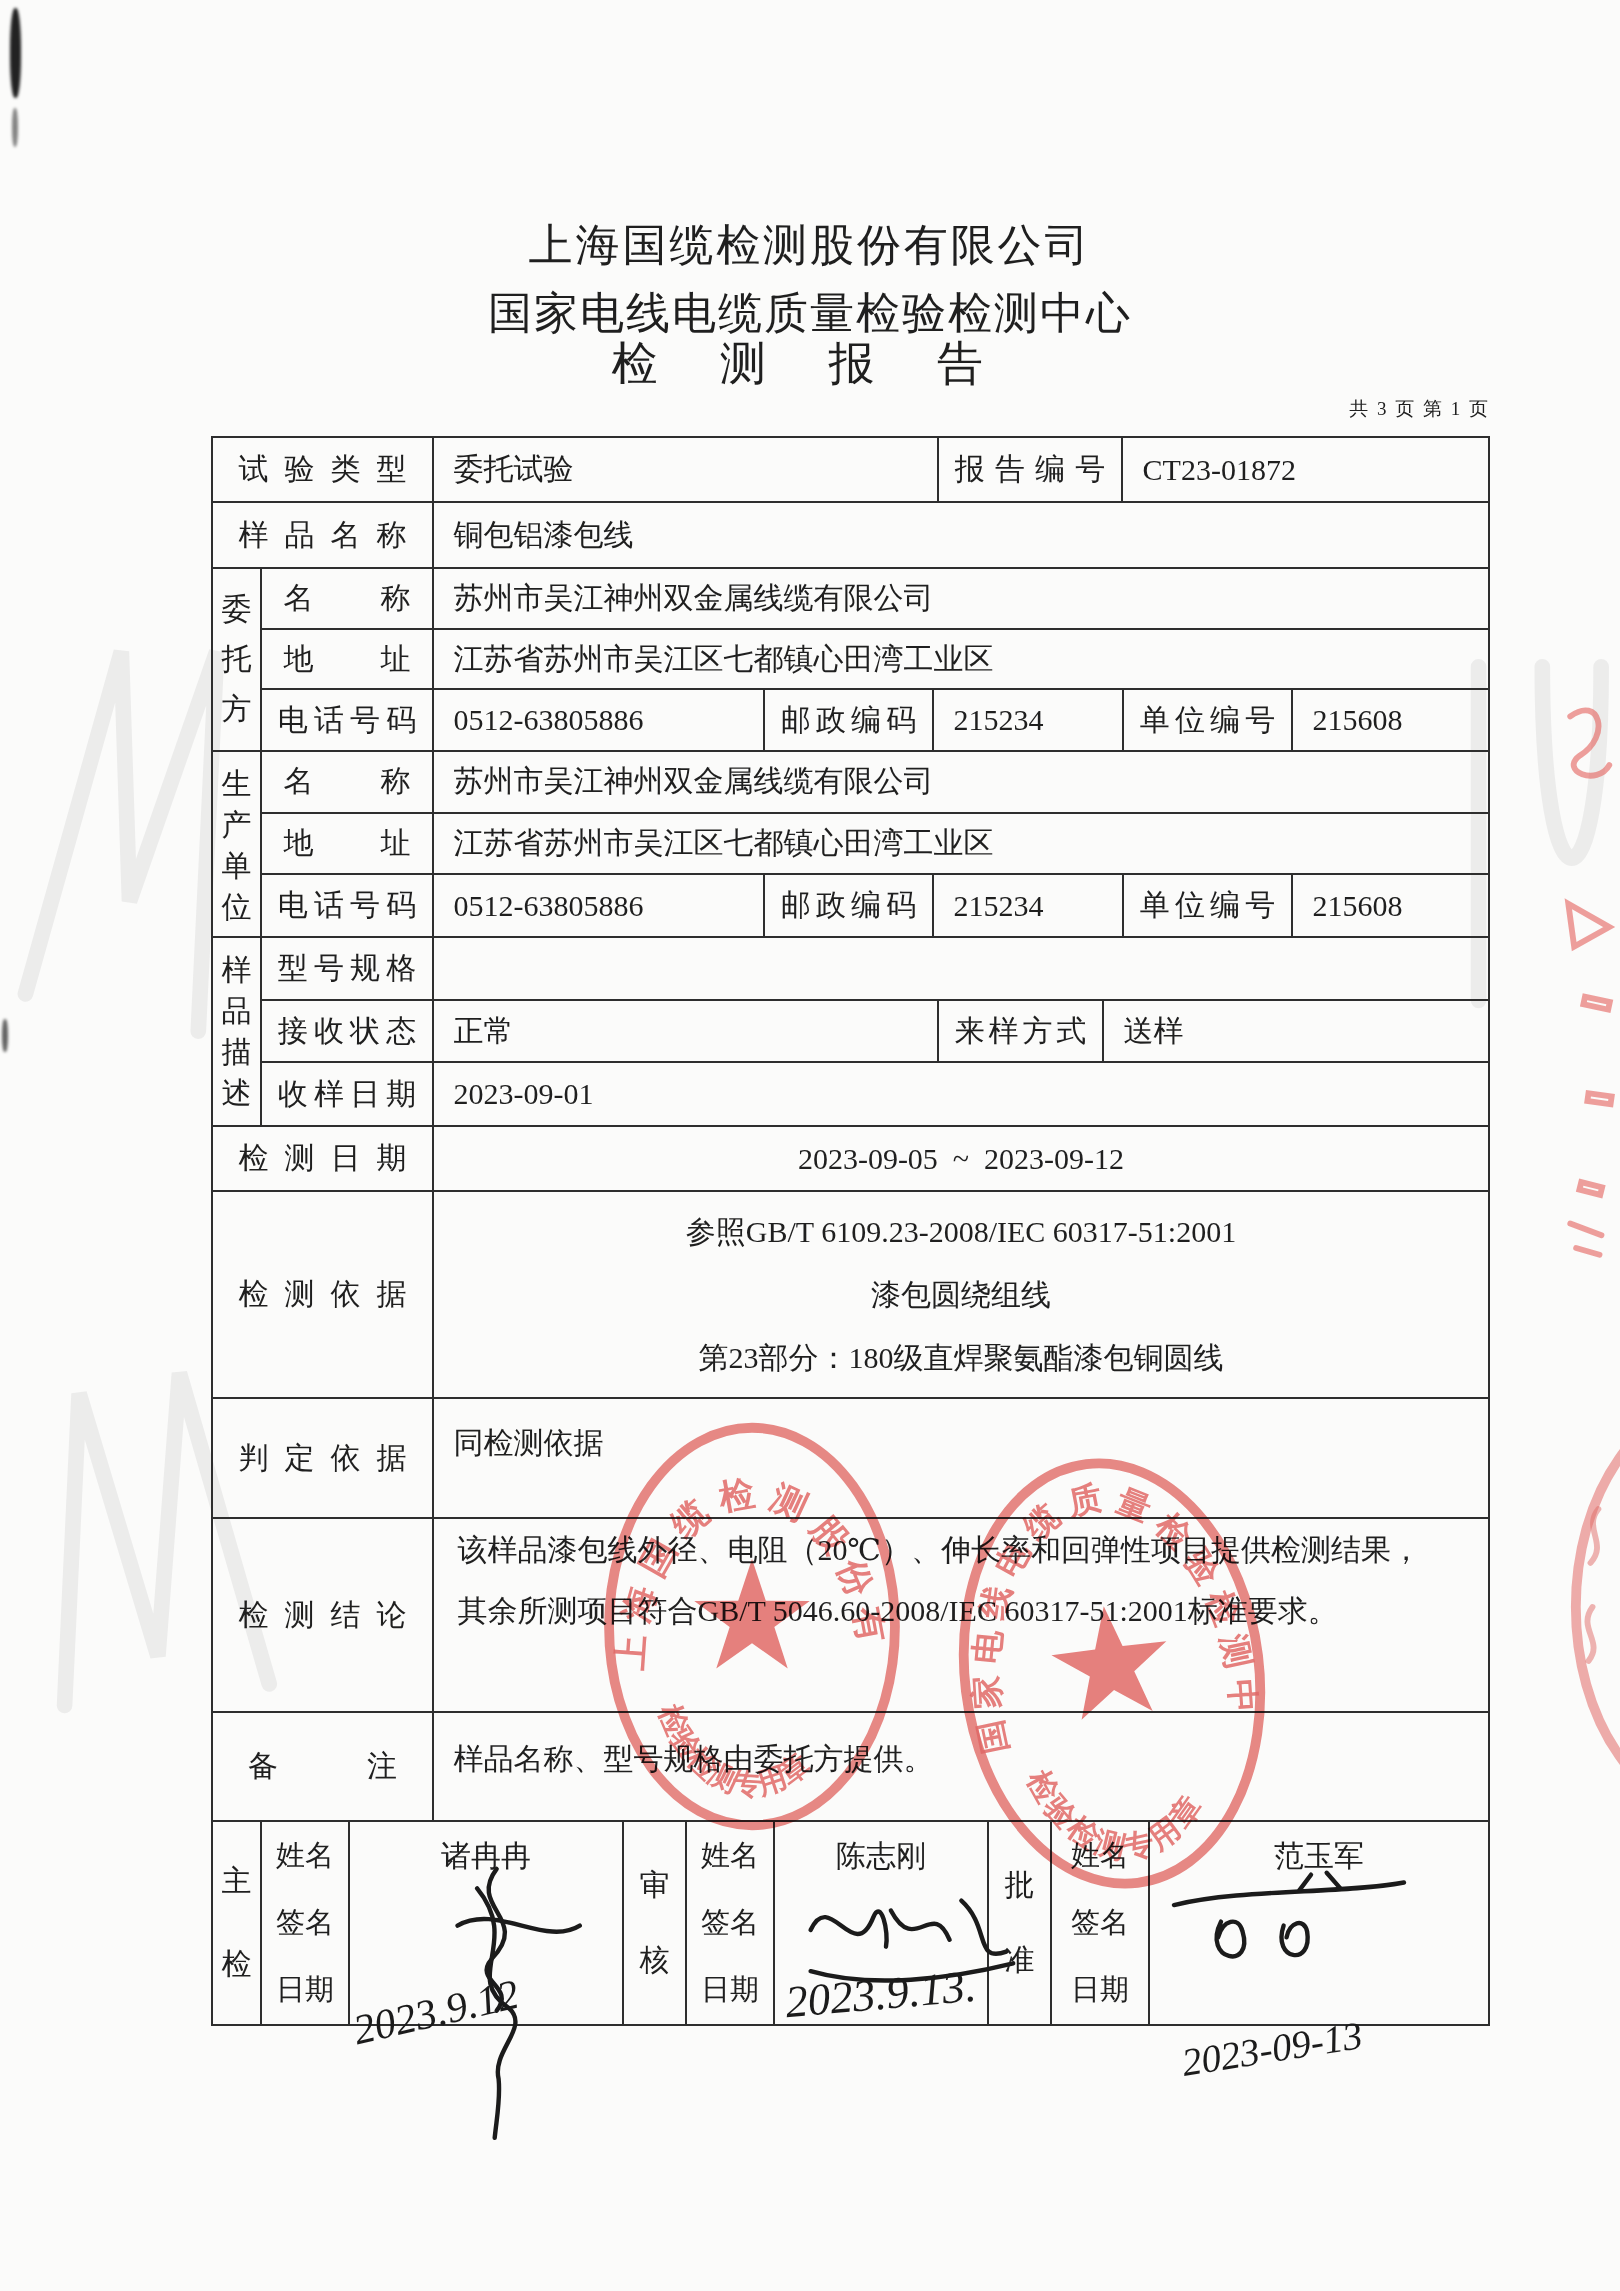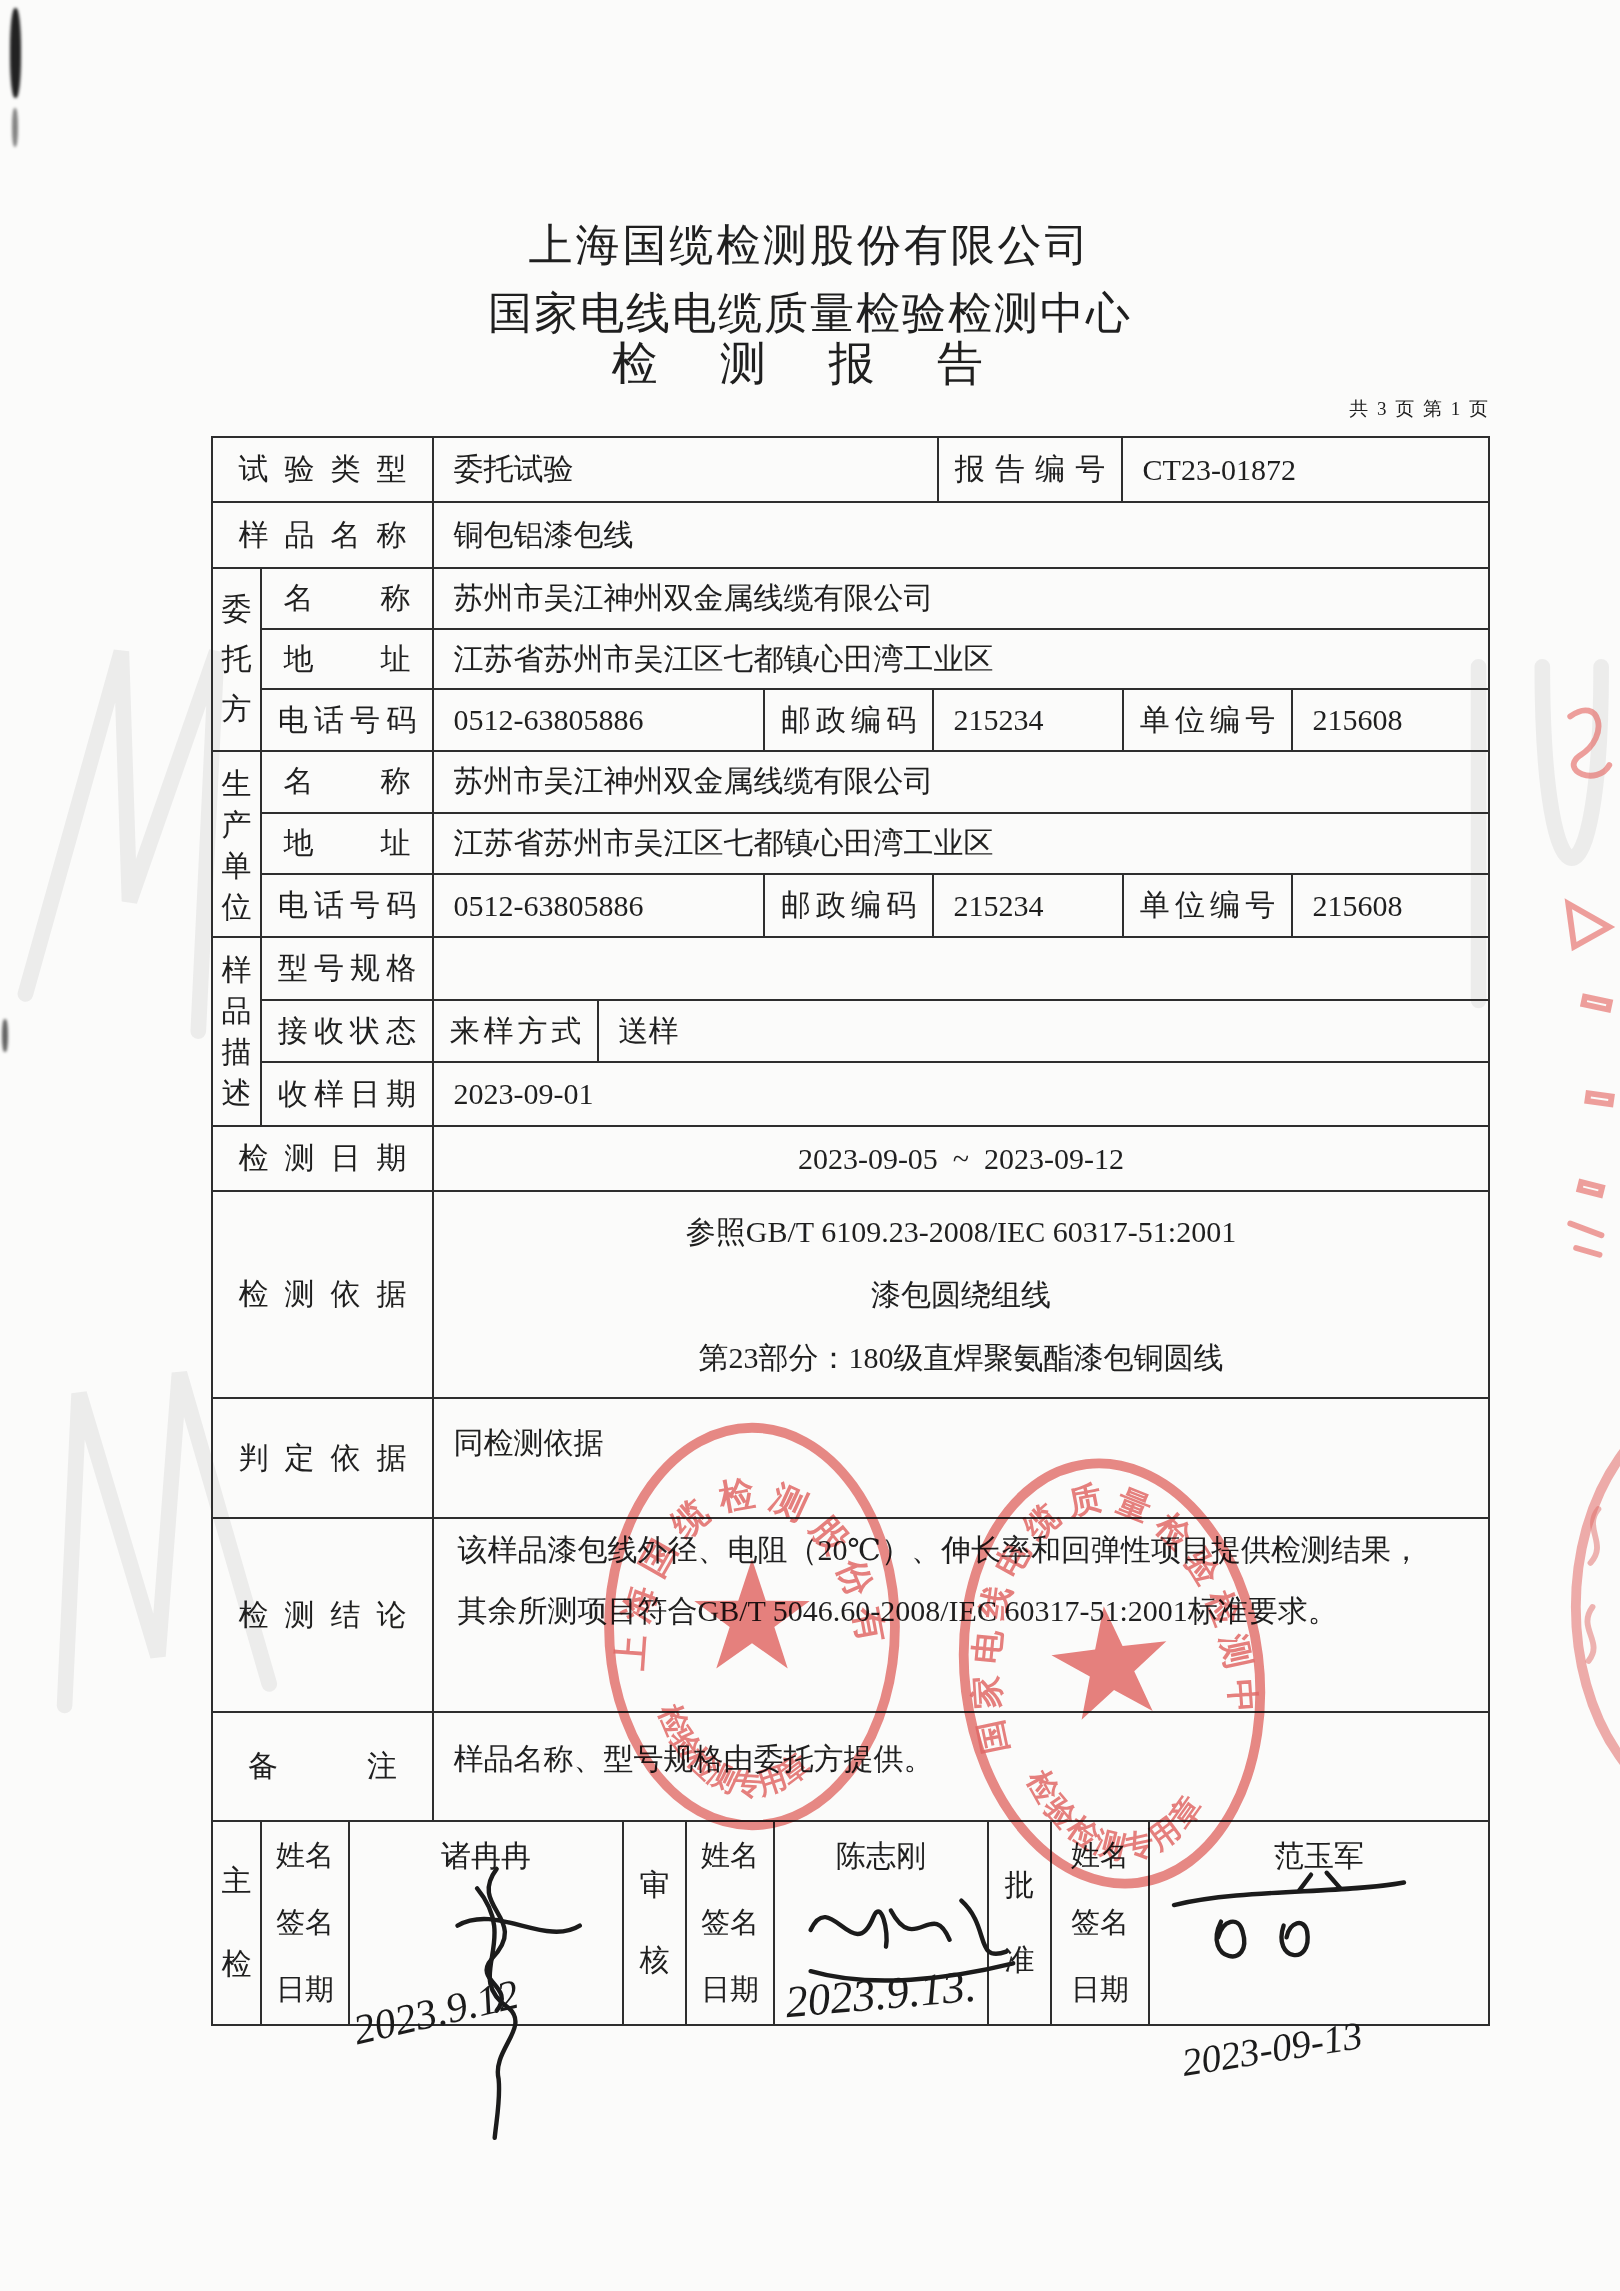--- a/index.html
+++ b/index.html
@@ -219,20 +219,21 @@
               <span>格</span>
             </div>
         </div>
         <div class="sub" style="height:63px;">
           <div class="cell dist lab4" style="width:172px;">
               <span>接</span>
               <span>收</span>
               <span>状</span>
               <span>态</span>
             </div>
+          <div class="cell val" style="width:505px;">正常</div>
           <div class="cell dist lab4" style="width:165px;">
               <span>来</span>
               <span>样</span>
               <span>方</span>
               <span>式</span>
             </div>
           <div class="cell val last">送样</div>
         </div>
         <div class="sub lastsub" style="height:62px;">
           <div class="cell dist lab4" style="width:172px;">

